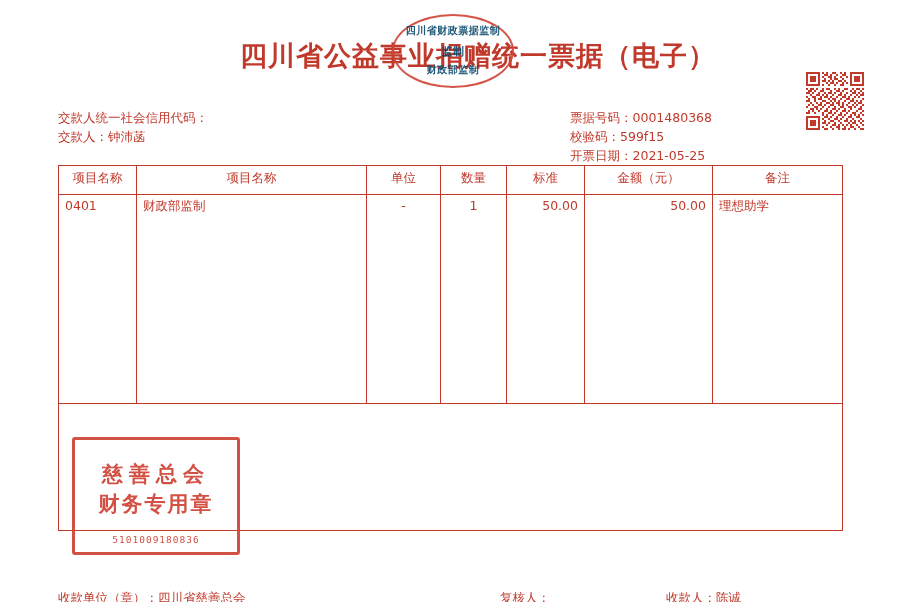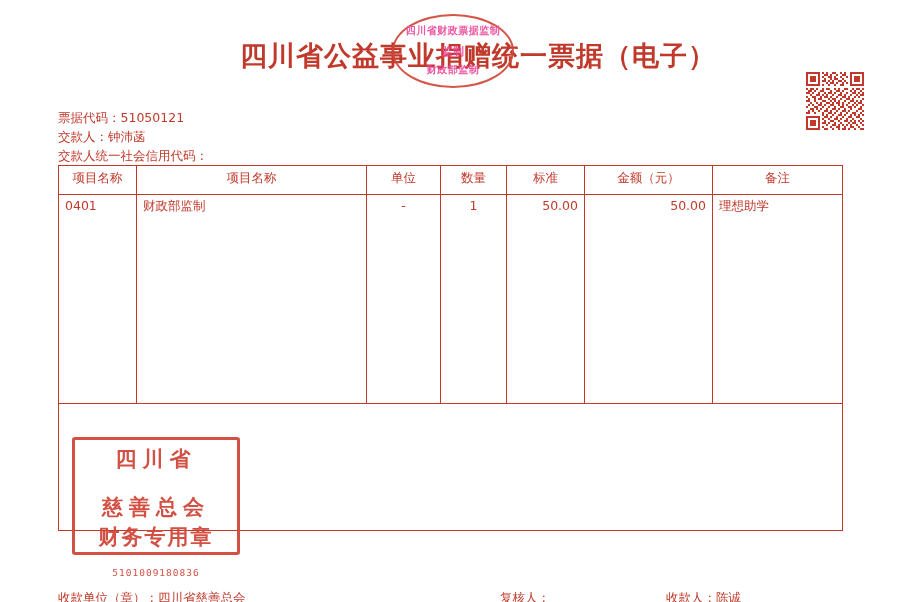--- a/index.html
+++ b/index.html
@@ -37,21 +37,21 @@
   }
   
   .oval-seal {
     position: absolute;
     left: 392px;
     top: 14px;
     width: 118px;
     height: 70px;
     border: 2px solid #d0483a;
     border-radius: 50%;
-    color: #ec4899;
+    color: #0c4a6e;
     opacity: .92;
     pointer-events: none;
   }
   .oval-seal .os-line {
     position: absolute;
     width: 100%;
     text-align: center;
     font-family: "DejaVu Serif", serif;
     font-size: 10px;
     font-weight: bold;
@@ -423,30 +423,38 @@
           <rect x="18" y="28" width="2" height="1"></rect>
           <rect x="21" y="28" width="1" height="1"></rect>
           <rect x="24" y="28" width="1" height="1"></rect>
           <rect x="27" y="28" width="2" height="1"></rect>
       </g>
     </svg>
   </div>
 
   <div class="meta meta-left">
     <div>
-      <span>票据代码：</span><span>51050121</span>
+      <span>交款人统一社会信用代码：</span><span></span>
     </div>
     <div>
       <span>交款人：</span><span>钟沛菡</span>
     </div>
+  </div>
+
+  <div class="meta meta-right">
     <div>
-      <span>交款人统一社会信用代码：</span><span></span>
+      <span>票据号码：</span><span>0001480368</span>
+    </div>
+    <div>
+      <span>校验码：</span><span>599f15</span>
+    </div>
+    <div>
+      <span>开票日期：</span><span>2021-05-25</span>
     </div>
   </div>
-
 
   <table class="tbl">
     <colgroup>
       <col class="c-code">
         <col class="c-name">
         <col class="c-unit">
         <col class="c-qty">
       <col class="c-std">
         <col class="c-amt">
         <col class="c-memo">
@@ -472,21 +480,20 @@
         <td class="ta-r">50.00</td>
         <td>理想助学</td>
       </tr>
       <tr class="sig-row">
         <td colspan="7"></td>
       </tr>
     </tbody>
   </table>
 
   <div class="stamp">
-    <div class="s1">四川省</div>
     <div class="s2">慈善总会</div>
     <div class="s3">财务专用章</div>
     <div class="s4">5101009180836</div>
   </div>
 
   <div class="footer">
     <div class="f-unit">
       <span>收款单位（章）：</span><span>四川省慈善总会</span>
     </div>
     <div class="f-checker">

